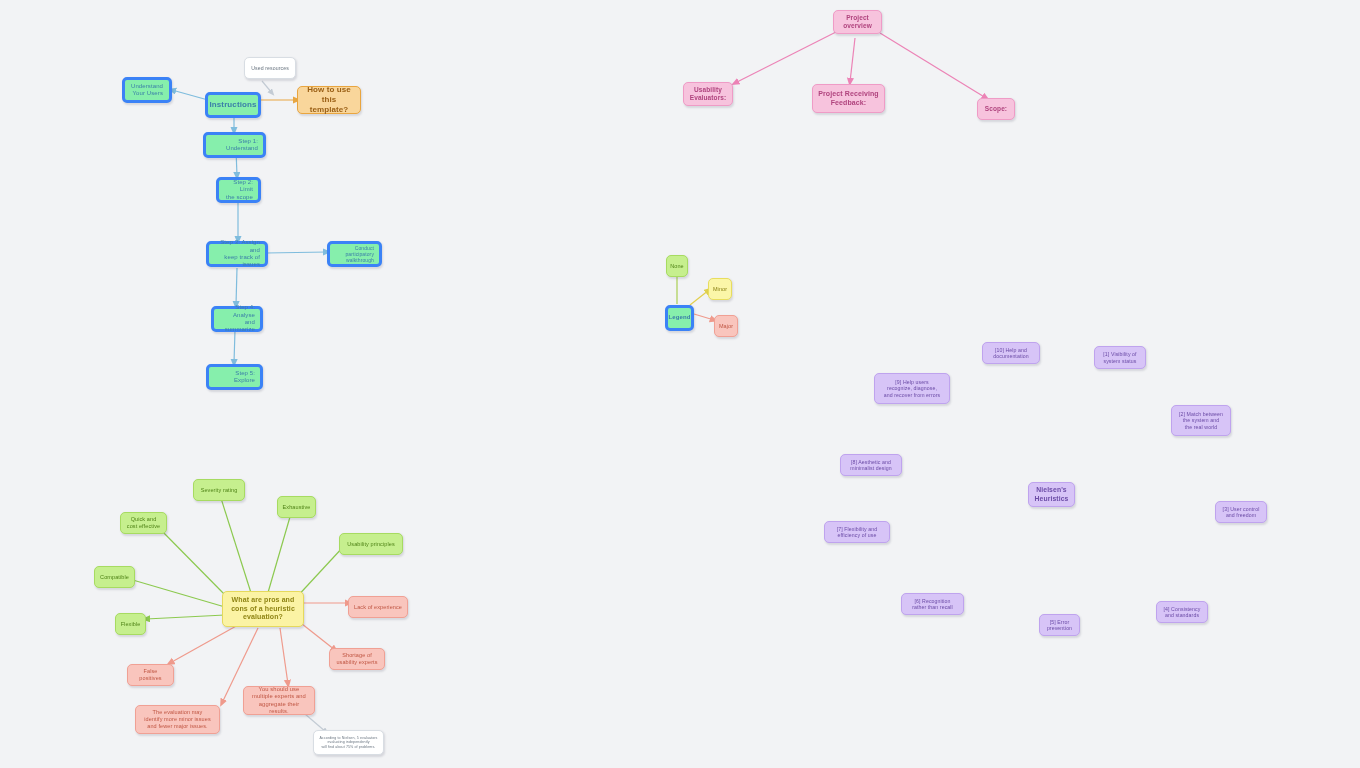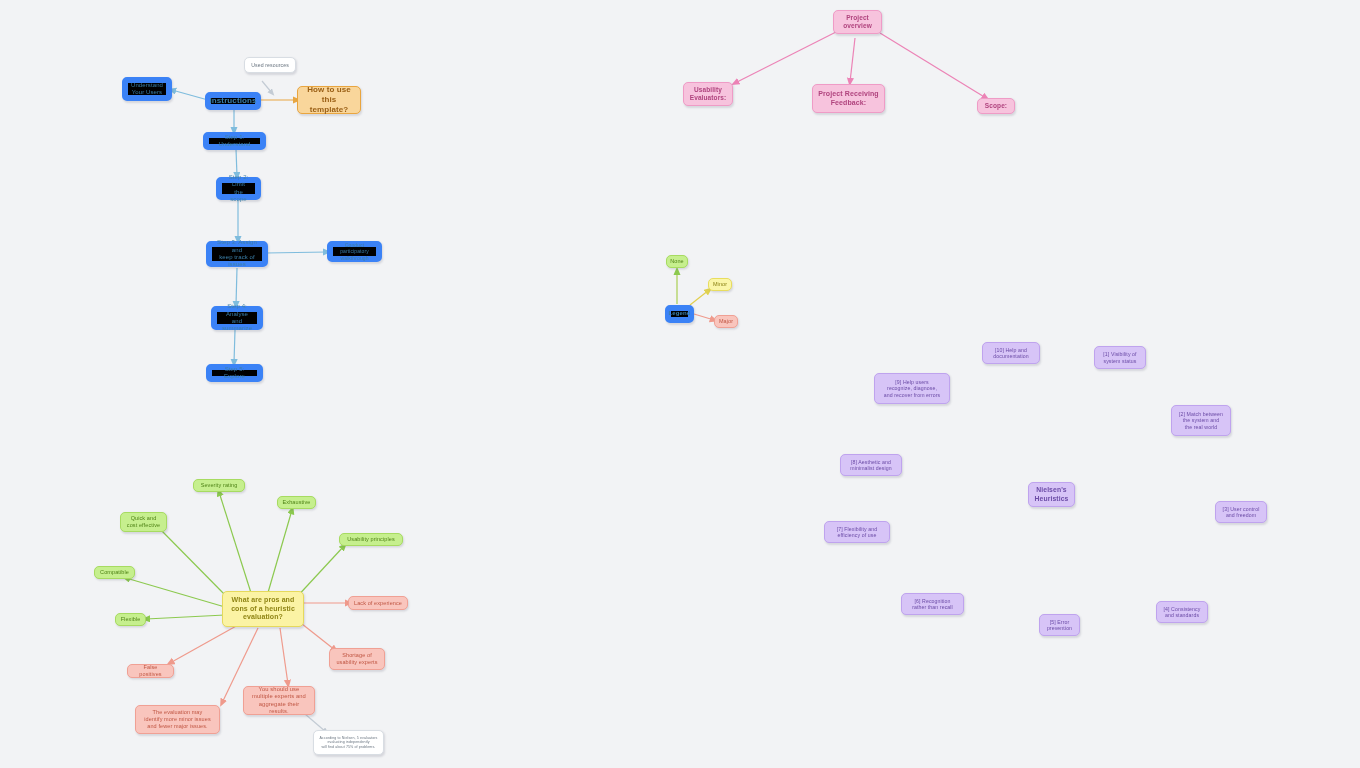--- a/index.html
+++ b/index.html
@@ -20,29 +20,29 @@
     width: 1360px; height: 768px;
     pointer-events: none;
   }
   .node {
     position: absolute;
     display: flex;
     align-items: center;
     justify-content: center;
     text-align: center;
     border-radius: 5px;
-    padding: 3px 5px;
+    padding: 10px 5px;
     line-height: 1.22;
     letter-spacing: .1px;
     box-shadow: 1px 1.5px 2px rgba(80,80,100,0.17);
     white-space: pre-line;
   }
 
   
-  .blue   { background:#000000; border:6px solid #3b82f6; color:#3b7fa8; }
+  .blue   { background:#86efac; border:3px solid #3b82f6; color:#3b7fa8;text-align:right; }
   .orange { background:#f9d69b; border:1px solid #e9a53f; color:#9a5f15; font-weight:bold; }
   .white  { background:#ffffff; border:1px solid #d8dde3; color:#6a7580; }
   .pink   { background:#f7c3dd; border:1px solid #ef9bc6; color:#b0447e; font-weight:bold; }
   .green  { background:#c6ef8e; border:1px solid #a7db61; color:#4e8216; }
   .yellowc{ background:#fbf6a8; border:1px solid #e8dd5e; color:#8a8115; }
   .red    { background:#f9c5bd; border:1px solid #f0a094; color:#bf5441; }
   .purple { background:#d7c4f7; border:1px solid #bfa3ee; color:#6b4ba6; }
   .centralY { background:#fbf3a4; border:1px solid #e5d95c; color:#8f8414; font-weight:bold; }
 
   .bold { font-weight: bold; }

